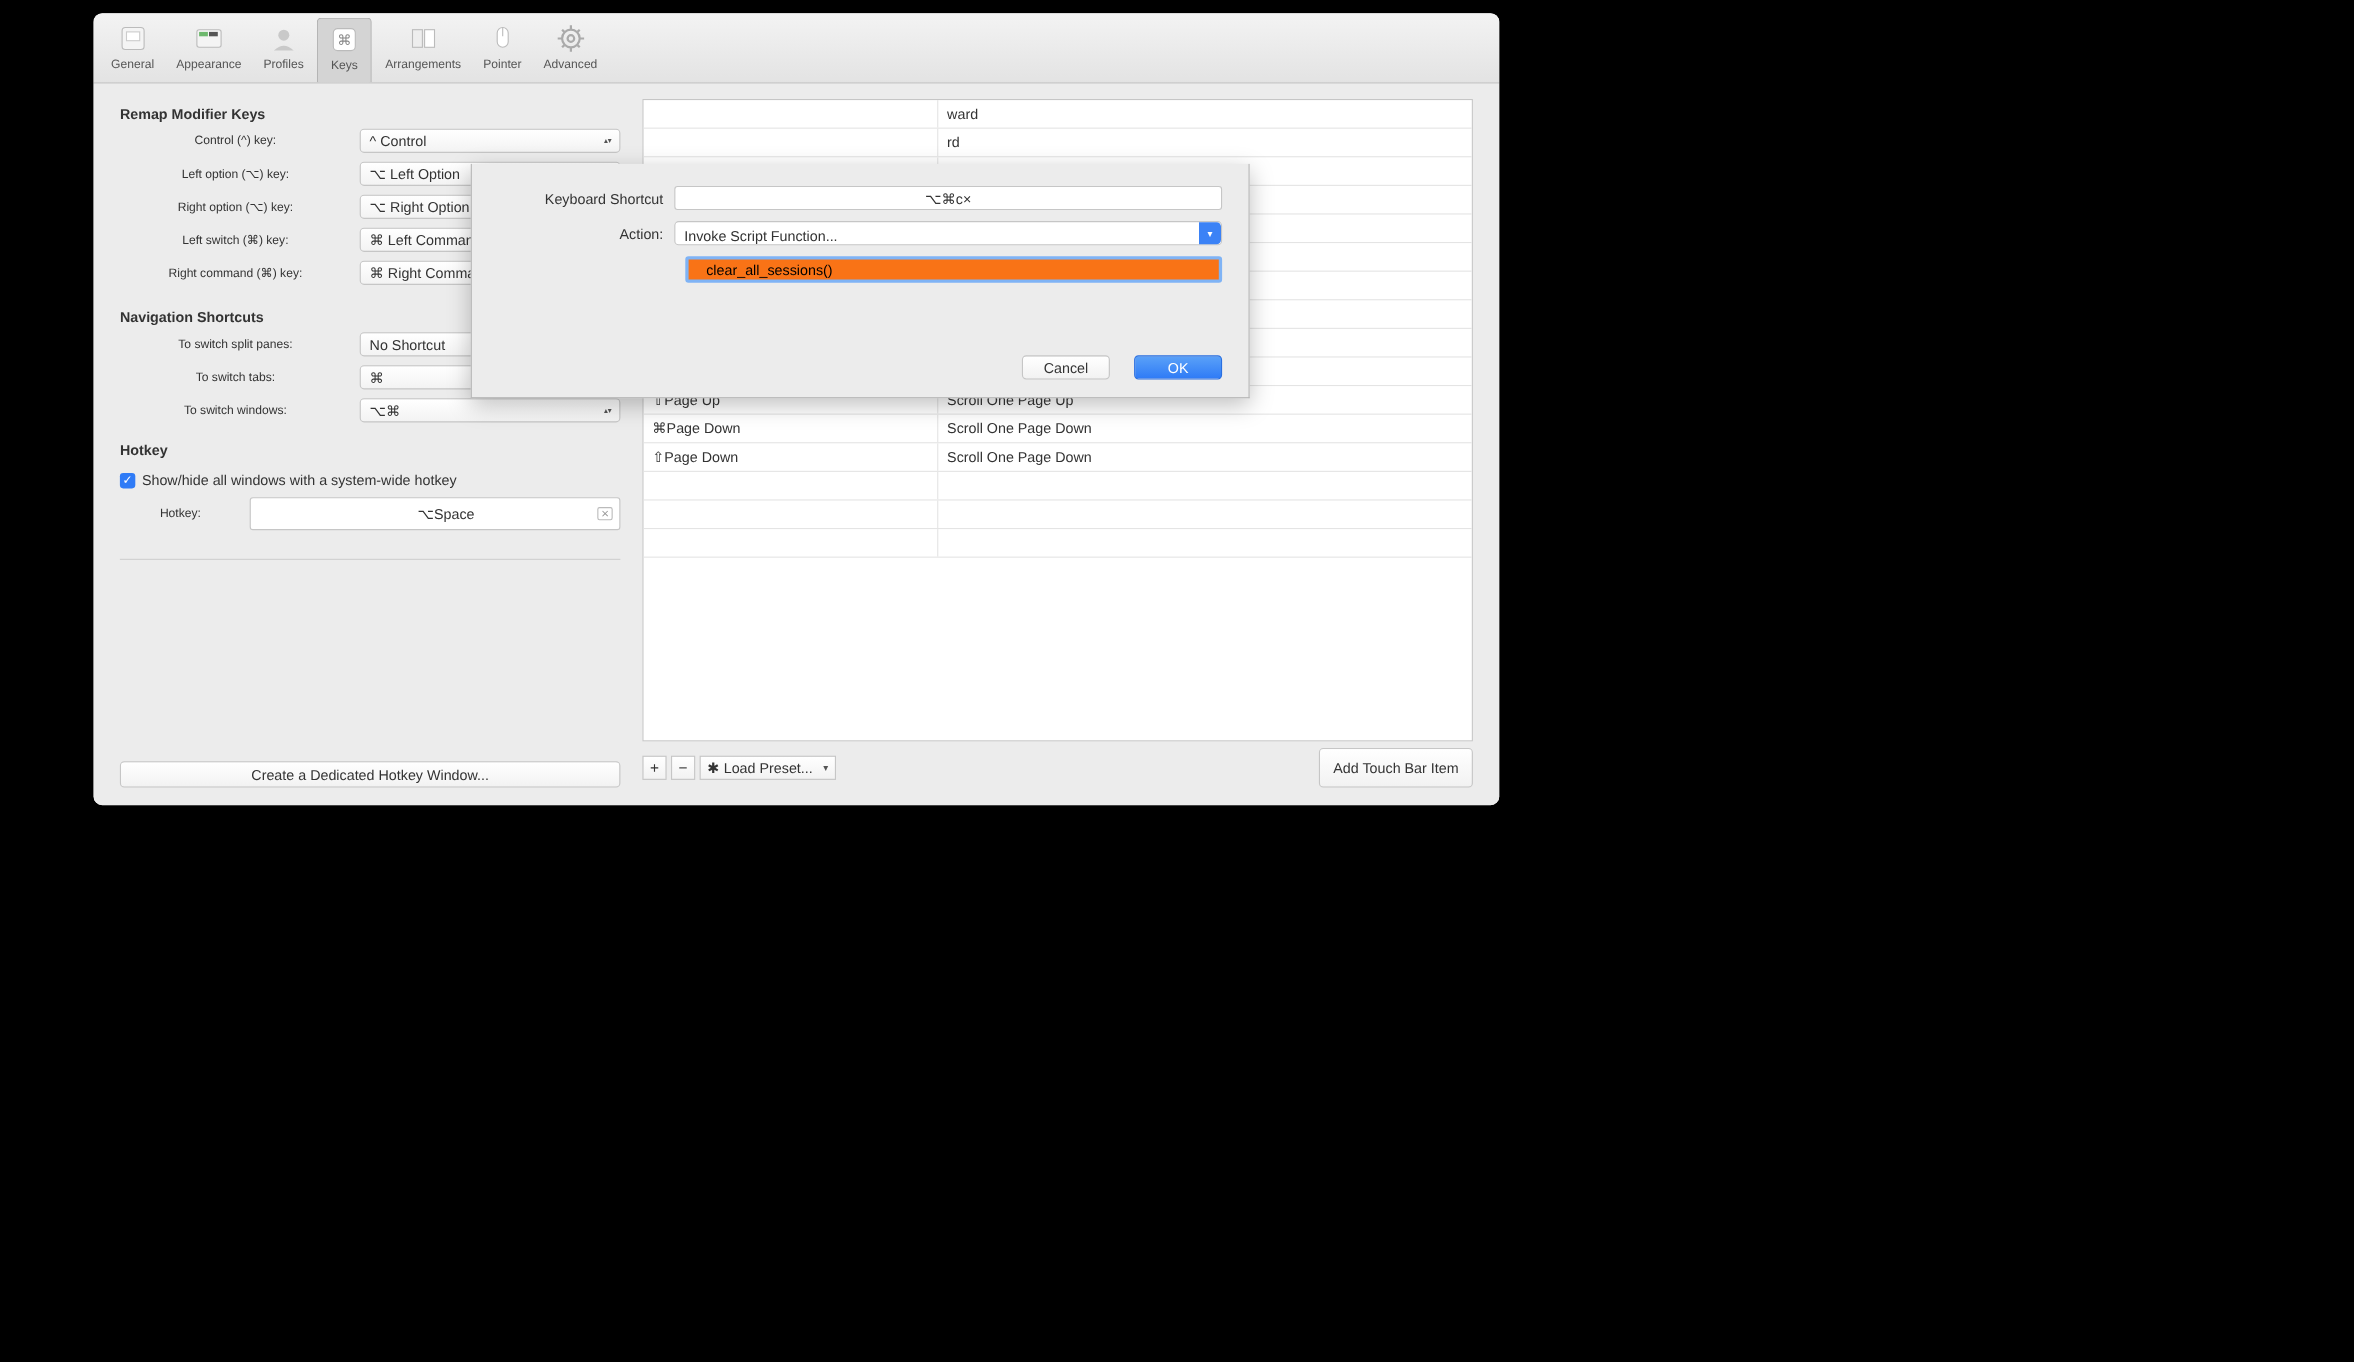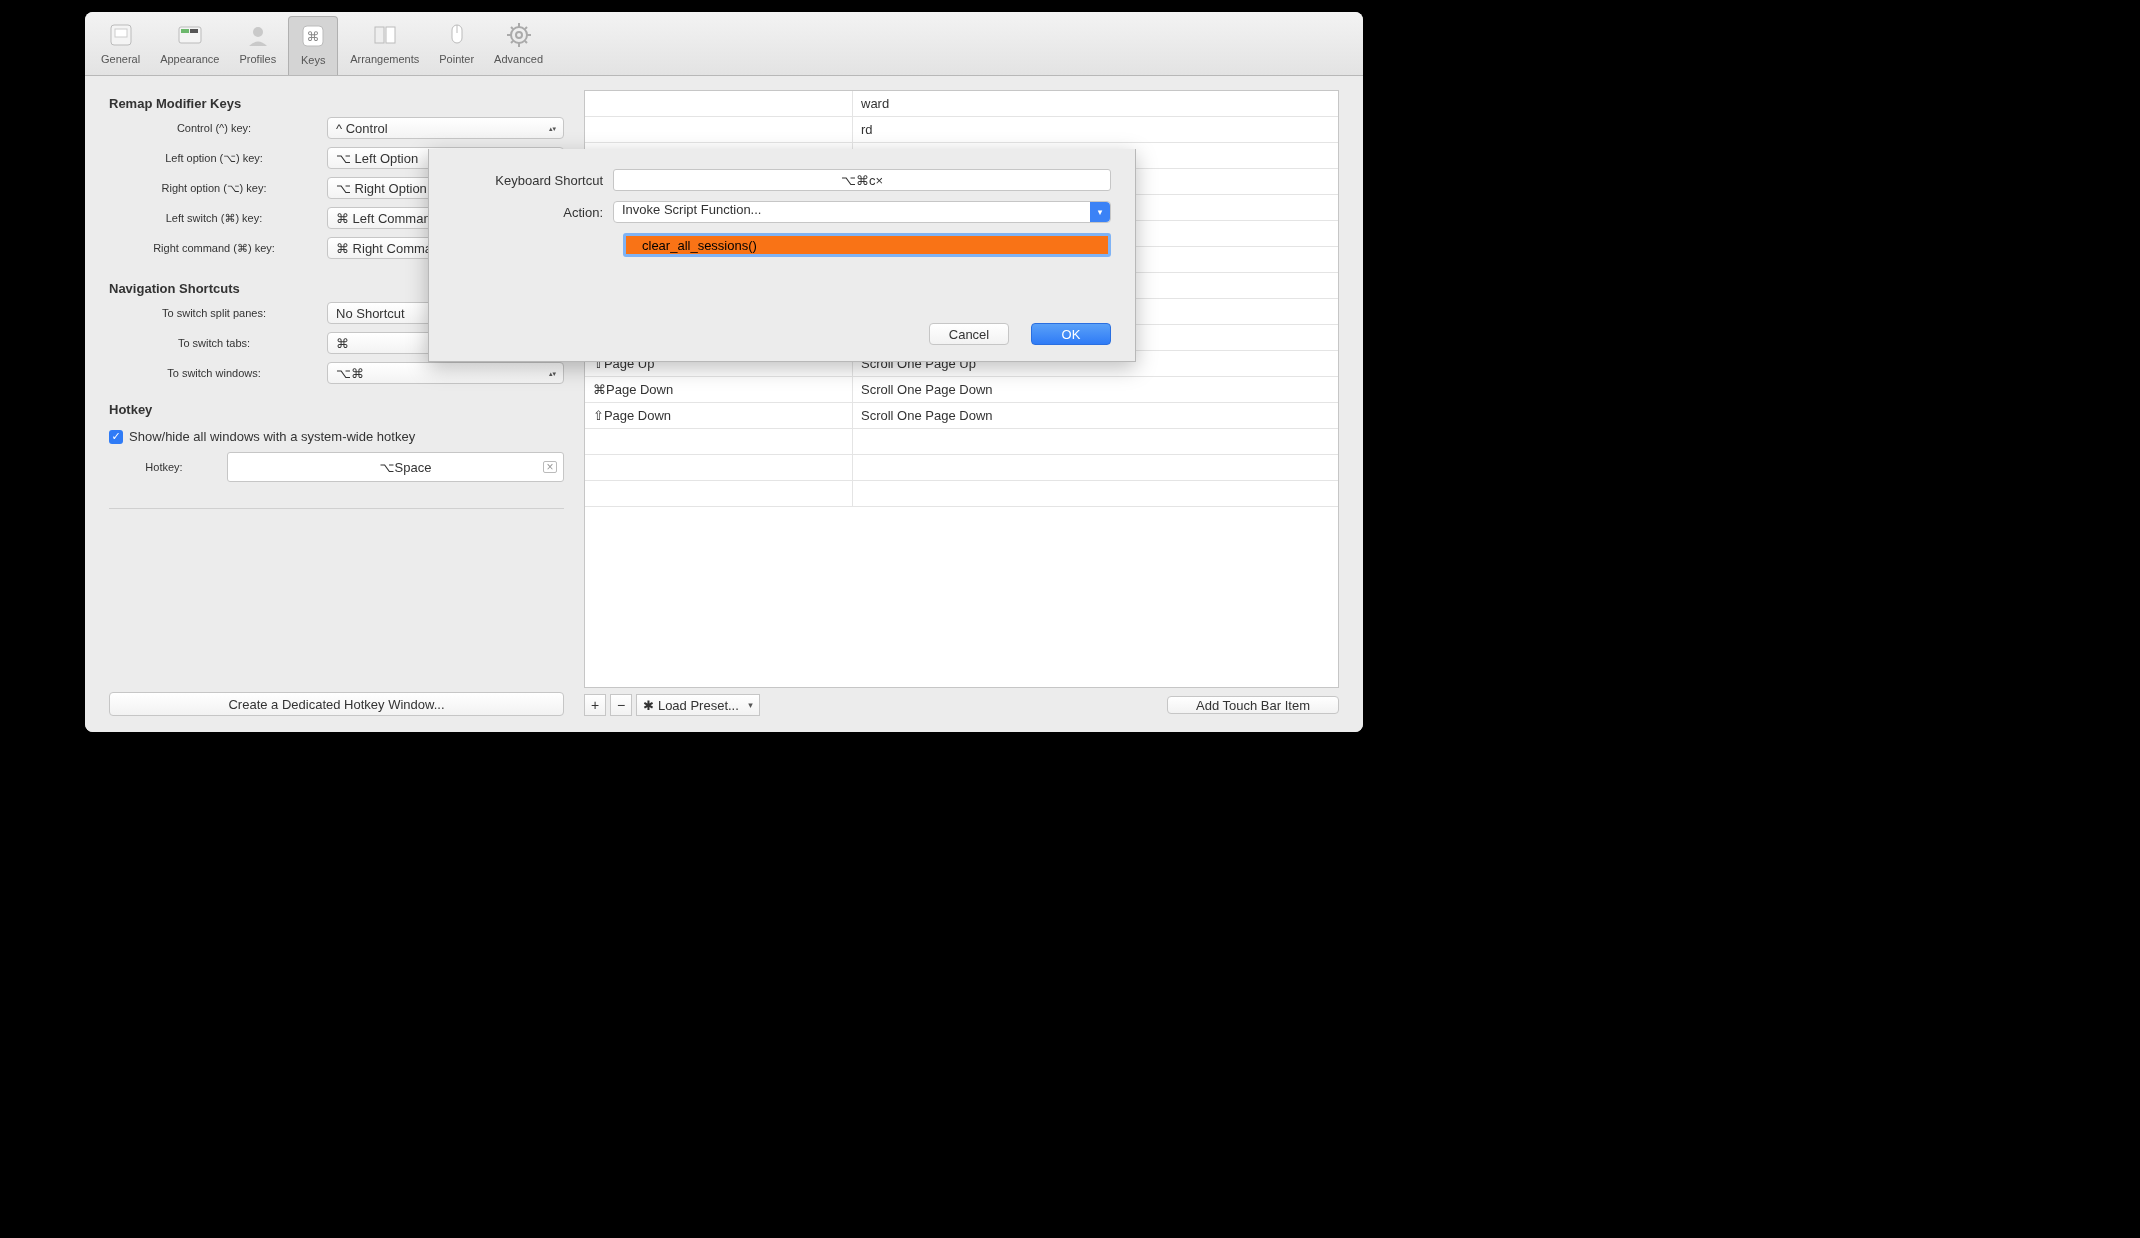--- a/index.html
+++ b/index.html
@@ -255,24 +255,24 @@
     font-size: 13px;
   }
   .preset-btn .caret {
     position: absolute;
     right: 6px;
     font-size: 9px;
     color: #555;
   }
   .touchbar-btn {
     margin-left: auto;
-    height: 18px;
+    height: 36px;
     border: 1px solid #c6c6c6;
     background: linear-gradient(#ffffff, #f2f2f2);
-    padding: 0 28px;
+    padding: 0 12px;
     display: flex;
     align-items: center;
     font-size: 13px;
     border-radius: 4px;
   }
 
   .modal {
     position: absolute;
     left: 343px;
     top: 137px;
@@ -309,21 +309,21 @@
     position: relative;
     font-size: 13px;
   }
   .action-select {
     flex: 1;
     height: 22px;
     background: #fff;
     border: 1px solid #c6c6c6;
     border-radius: 4px;
     display: flex;
-    align-items: flex-start;
+    align-items: flex-end;
     padding-left: 8px;
     position: relative;
     font-size: 13px;
   }
   .action-select .cap {
     position: absolute;
     right: 0;
     width: 20px;
     height: 100%;
     background: #3b82f6;

